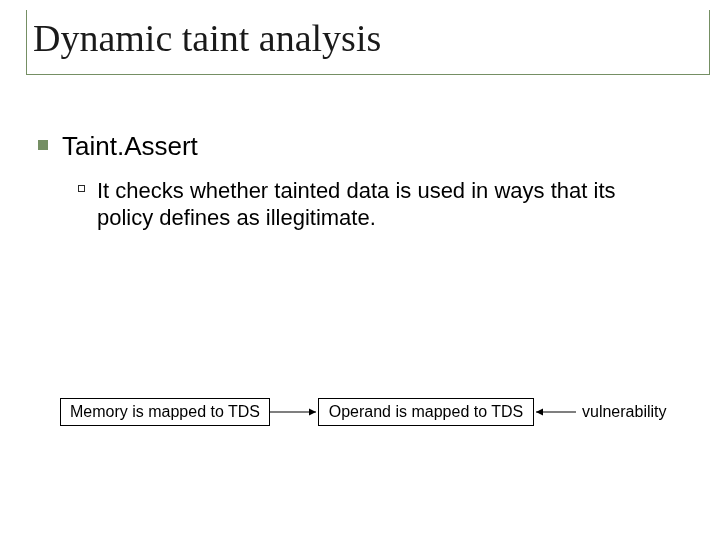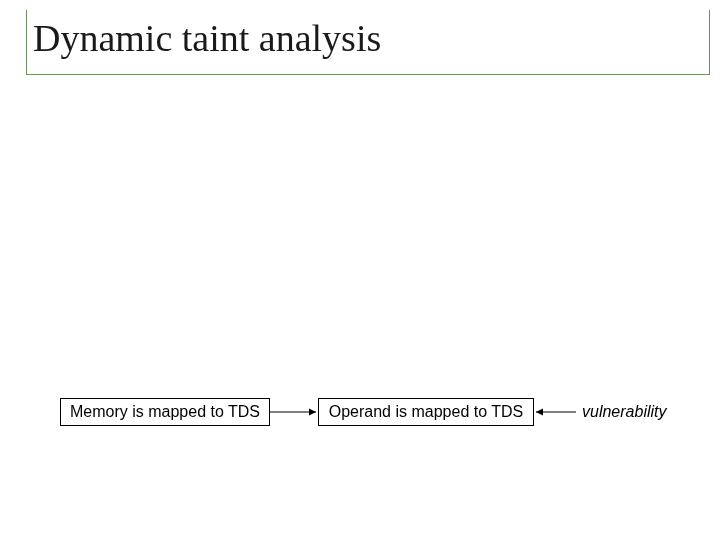--- a/index.html
+++ b/index.html
@@ -95,37 +95,46 @@
     justify-content: center;
     padding: 4px 6px;
     box-sizing: border-box;
     white-space: nowrap;
     background: #fff;
   }
   .label-plain {
     position: absolute;
     font-size: 16px;
     white-space: nowrap;
-    font-style: italic;
   }
   svg.arrows {
     position: absolute;
     left: 0; top: 0;
     width: 720px; height: 540px;
   }
 </style>
 </head>
 <body>
 
 <div class="slide">
 
   <div class="title-wrap">
     <div class="title">Dynamic taint analysis</div>
   </div>
 
+  <div class="body">
+    <div class="lvl1">
+      <div class="bullet-sq-lg"></div>
+      <div class="lvl1-text">Taint.Assert</div>
+    </div>
+    <div class="lvl2">
+      <div class="bullet-sq-sm"></div>
+      <div class="lvl2-text">It checks whether tainted data is used in ways that its policy defines as illegitimate.</div>
+    </div>
+  </div>
 
   <div class="diagram">
     <div class="box" style="left:318px; top:398px; width:216px; height:28px;">Operand is mapped to TDS</div>
     <div class="box" style="left:60px; top:398px; width:210px; height:28px;">Memory is mapped to TDS</div>
     <div class="label-plain" style="left:582px; top:403px;">vulnerability</div>
 
     <svg class="arrows">
       <defs>
         <marker id="arrowhead" markerWidth="8" markerHeight="8" refX="6" refY="3" orient="auto">
           <path d="M0,0 L6,3 L0,6 Z" fill="#000"></path>

